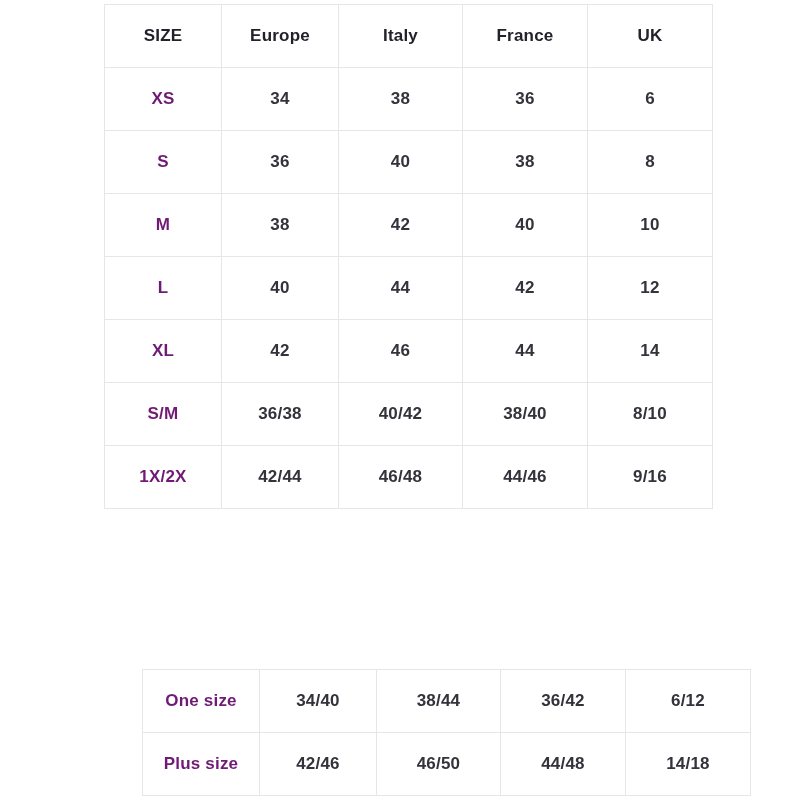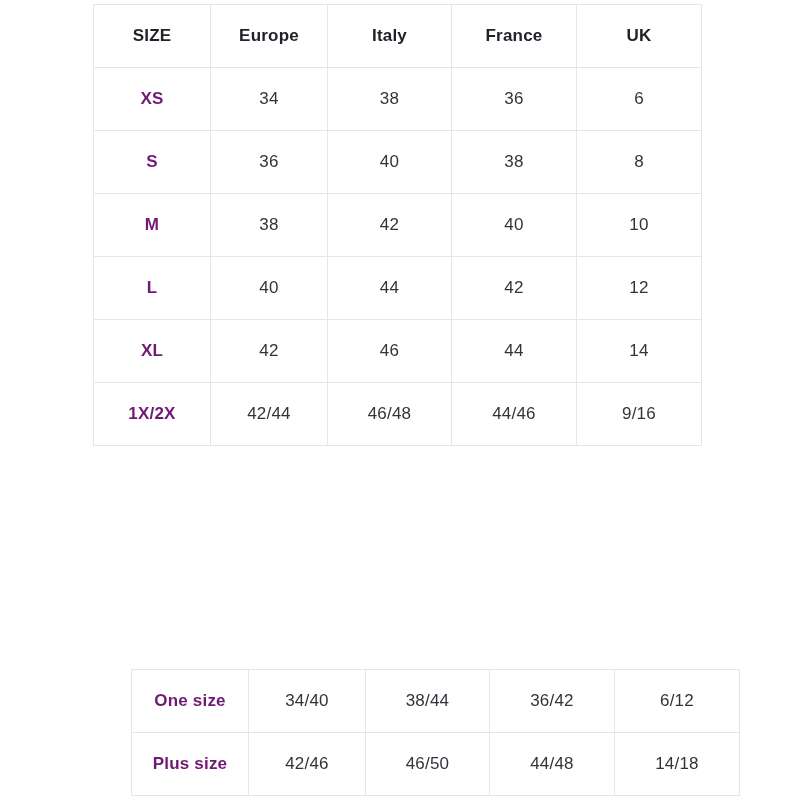--- a/index.html
+++ b/index.html
@@ -15,21 +15,21 @@
     overflow: hidden;
   }
   .page {
     position: relative;
     width: 800px;
     height: 800px;
     box-sizing: border-box;
   }
   .table-wrap {
     position: absolute;
-    left: 93px;
+    left: 104px;
     width: 608px;
   }
   .table-wrap.primary { top: 4px; }
   .table-wrap.secondary { top: 669px; margin-left: 38px; }
 
   table.size-table {
     border-collapse: collapse;
     table-layout: fixed;
     width: 608px;
   }
@@ -38,21 +38,21 @@
   table.size-table col.c2 { width: 124px; }
   table.size-table col.c3 { width: 125px; }
   table.size-table col.c4 { width: 125px; }
 
   table.size-table td,
   table.size-table th {
     border: 1px solid #e6e6ea;
     text-align: center;
     vertical-align: middle;
     font-size: 17px;
-    font-weight: 400;
+    font-weight: 700;
     color: #33333b;
     padding: 0;
     letter-spacing: 0.2px;
   }
   table.size-table th {
     font-weight: 700;
     font-size: 17px;
     color: #22222a;
   }
   table.size-table tr { height: 63px; }
@@ -117,20 +117,27 @@
           <td>12</td>
         </tr>
         <tr>
           <td class="rowhead">XL</td>
           <td>42</td>
           <td>46</td>
           <td>44</td>
           <td>14</td>
         </tr>
         <tr>
+          <td class="rowhead">S/M</td>
+          <td>36/38</td>
+          <td>40/42</td>
+          <td>38/40</td>
+          <td>8/10</td>
+        </tr>
+        <tr>
           <td class="rowhead">1X/2X</td>
           <td>42/44</td>
           <td>46/48</td>
           <td>44/46</td>
           <td>9/16</td>
         </tr>
       </tbody>
     </table>
   </div>
 

